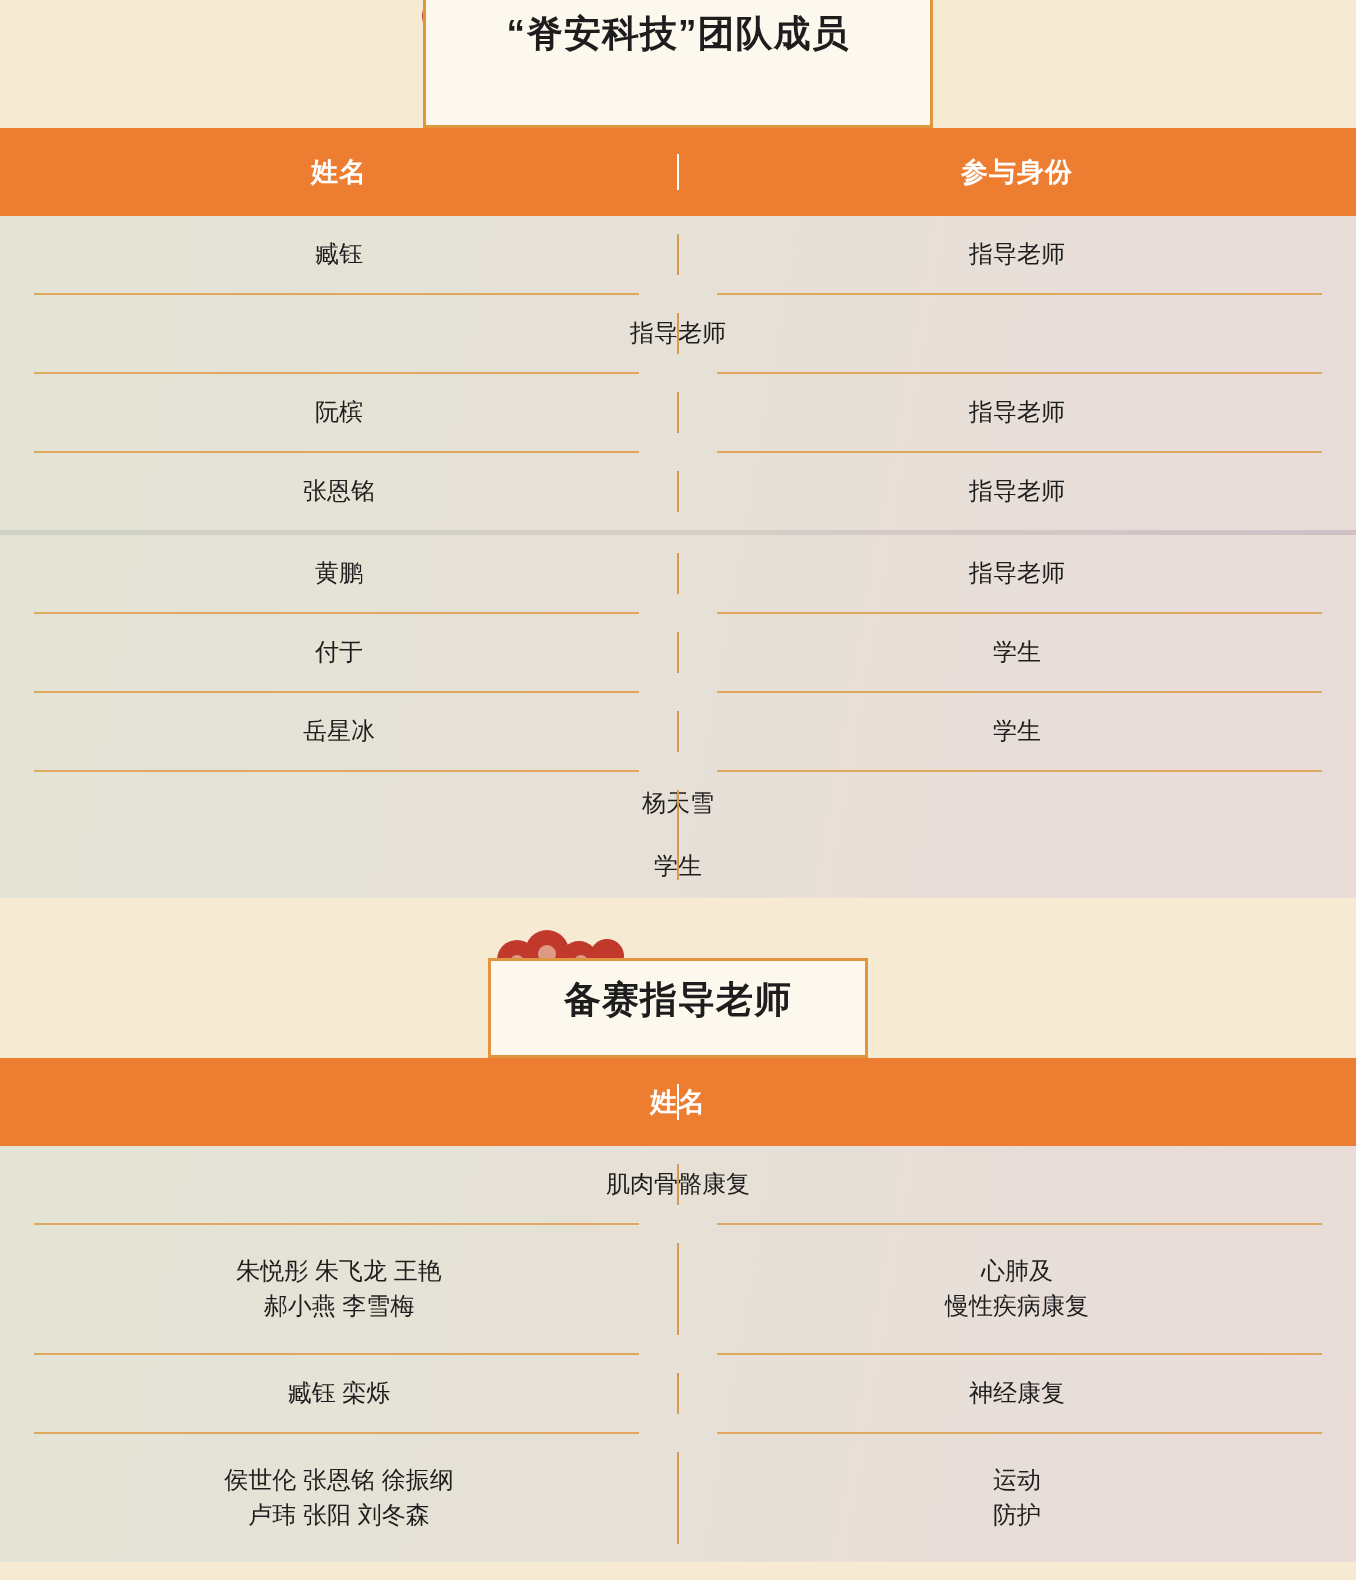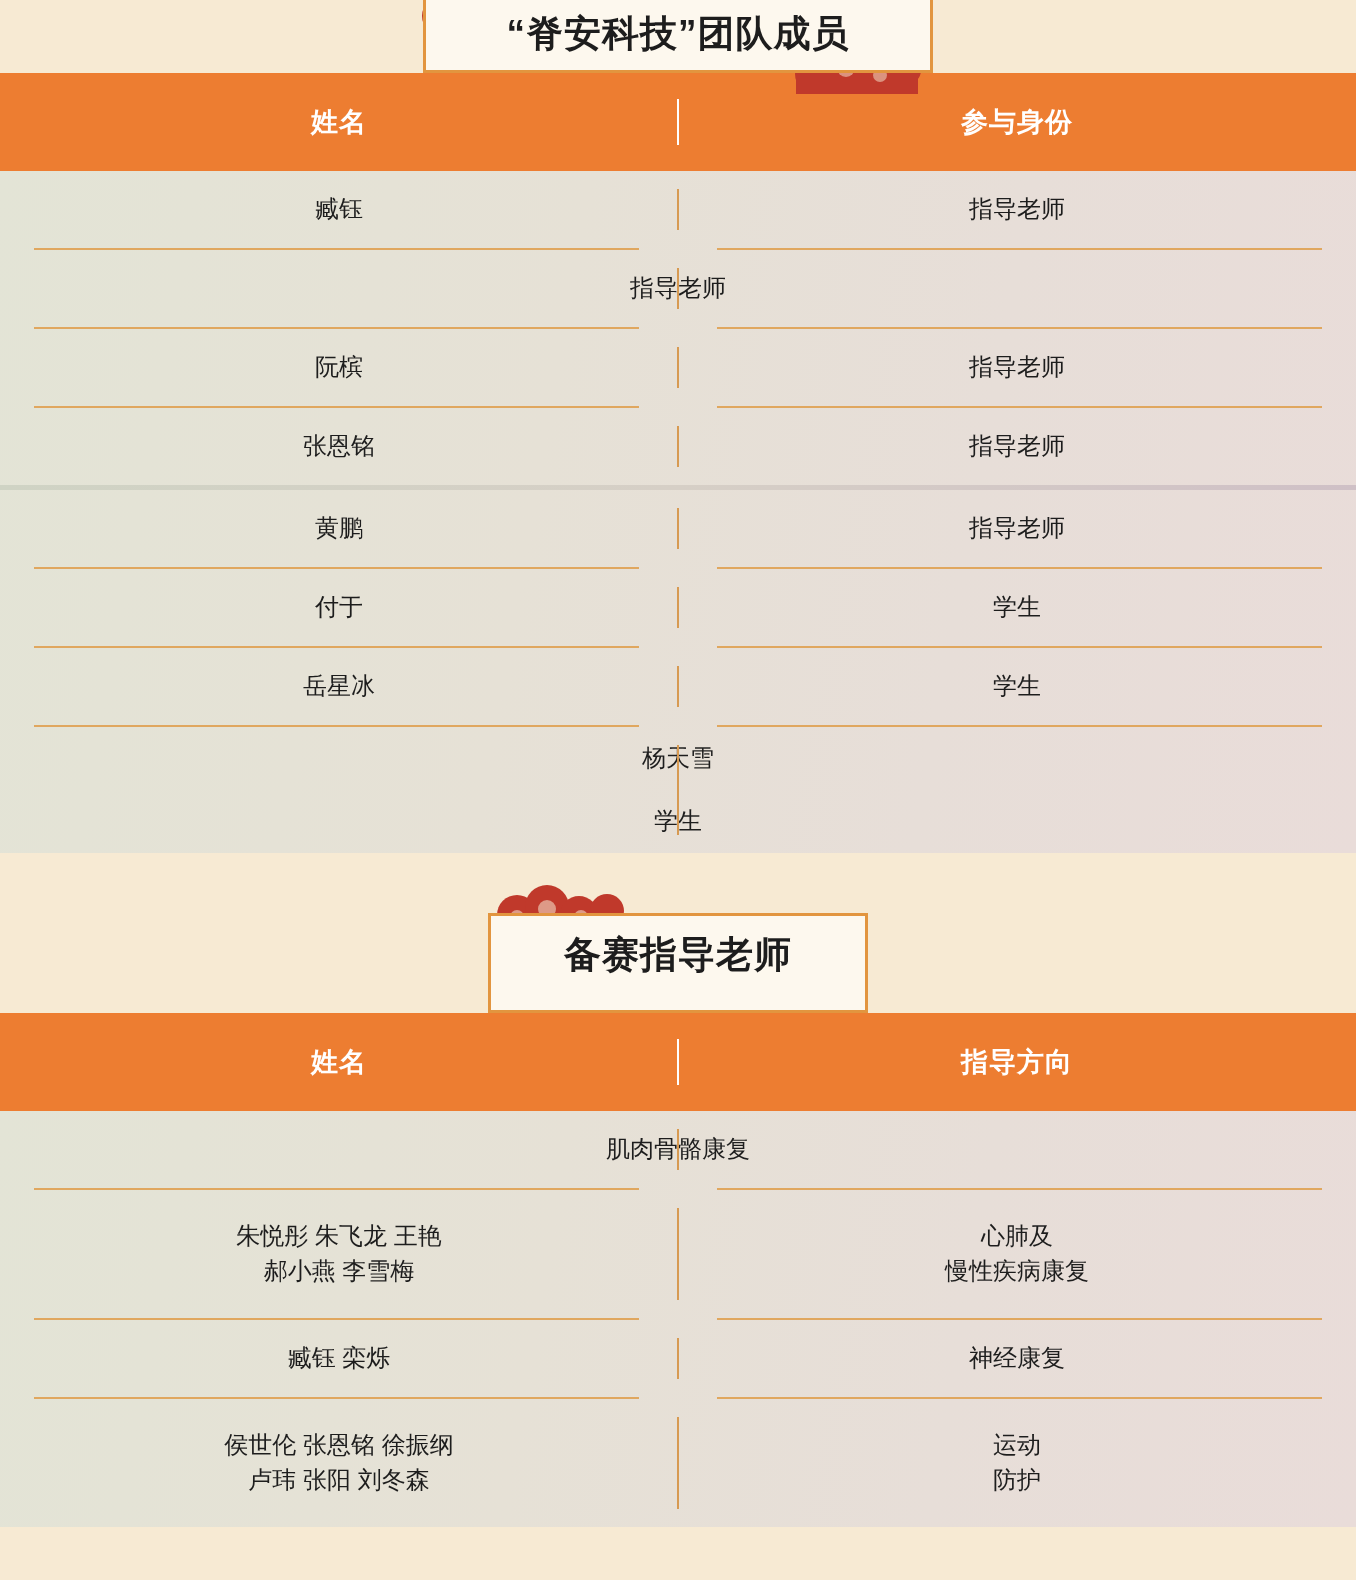--- a/index.html
+++ b/index.html
@@ -46,21 +46,21 @@
   .cloud svg { display: block; }
 
   
   .table {
     width: 100%;
     margin-top: 0;
   }
   .thead {
     display: flex;
     background: #ed7d31;
-    height: 98px;
+    height: 88px;
     align-items: center;
     position: relative;
   }
   .thead .cell {
     flex: 1;
     text-align: center;
     color: #ffffff;
     font-size: 27px;
     font-weight: bold;
     letter-spacing: 1px;
@@ -120,21 +120,21 @@
   .spacer-bg {
     background: #f7ead3;
     width: 100%;
   }
 </style>
 </head>
 <body>
 
 <div class="spacer-bg" style="height:0px"></div>
 
-<div class="banner-wrap" style="height:73px;">
+<div class="banner-wrap" style="height:128px;">
   <div class="cloud" style="left:420px; top:-14px;">
     <svg width="150" height="46" viewBox="0 0 150 46">
       <g fill="#c0392b">
         <circle cx="22" cy="30" r="20"></circle>
           <circle cx="52" cy="22" r="22"></circle>
         <circle cx="84" cy="30" r="19"></circle>
           <circle cx="112" cy="26" r="17"></circle>
         <rect x="4" y="30" width="130" height="18"></rect>
       </g>
       <g fill="#f7ead3" opacity="0.55">
@@ -284,21 +284,20 @@
   </div>
   <div class="banner" style="margin-top:20px; min-width:380px;">
     <div class="banner-title">备赛指导老师</div>
   </div>
 </div>
 
 <div class="table">
   <div class="thead">
     <div class="cell">姓名</div>
     <div class="divider"></div>
-    <div class="cell">指导方向</div>
   </div>
   <div class="tbody">
 
     <div class="trow">
       <div class="vdivider"></div>
       <div class="cell" style="white-space:pre-line">肌肉骨骼康复</div>
     </div>
     <div class="rowsep">
         <div class="seg"></div>
         <div class="seg"></div>

